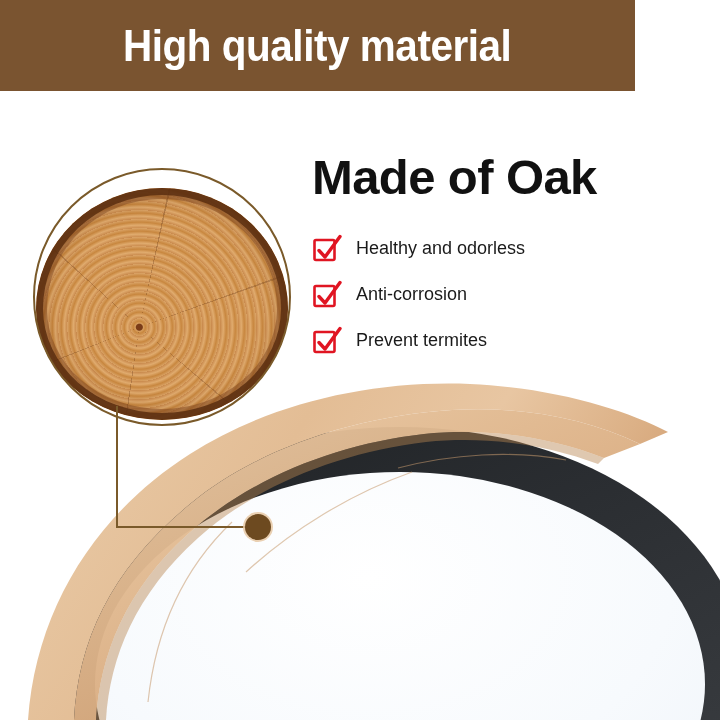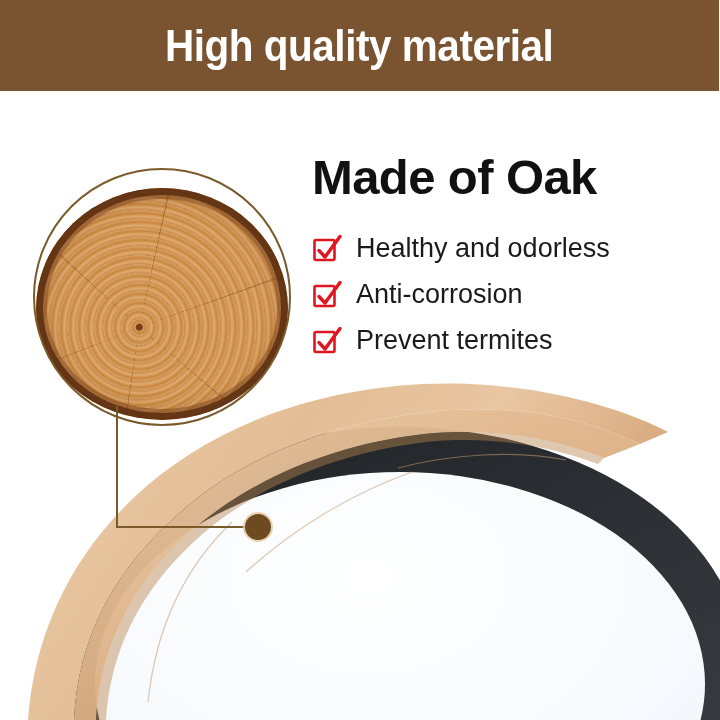--- a/index.html
+++ b/index.html
@@ -16,21 +16,21 @@
     height: 720px;
     overflow: hidden;
     background: #ffffff;
   }
 
   
   .banner {
     position: absolute;
     left: 0;
     top: 0;
-    width: 719px;
+    width: 635px;
     height: 91px;
     background: #7a5430;
     display: flex;
     align-items: center;
     justify-content: center;
   }
   .banner-title {
     color: #ffffff;
     font-family: "Liberation Sans", sans-serif;
     font-size: 44px;
@@ -69,21 +69,21 @@
   }
   .check-icon {
     flex: 0 0 auto;
     width: 30px;
     height: 30px;
     margin-right: 14px;
     position: relative;
     top: 1px;
   }
   .feature-text {
-    font-size: 27px;
+    font-size: 18px;
     color: #1a1a1a;
     line-height: 1;
     white-space: nowrap;
   }
 
   
   .slice-wrap {
     position: absolute;
     left: 33px;
     top: 168px;

